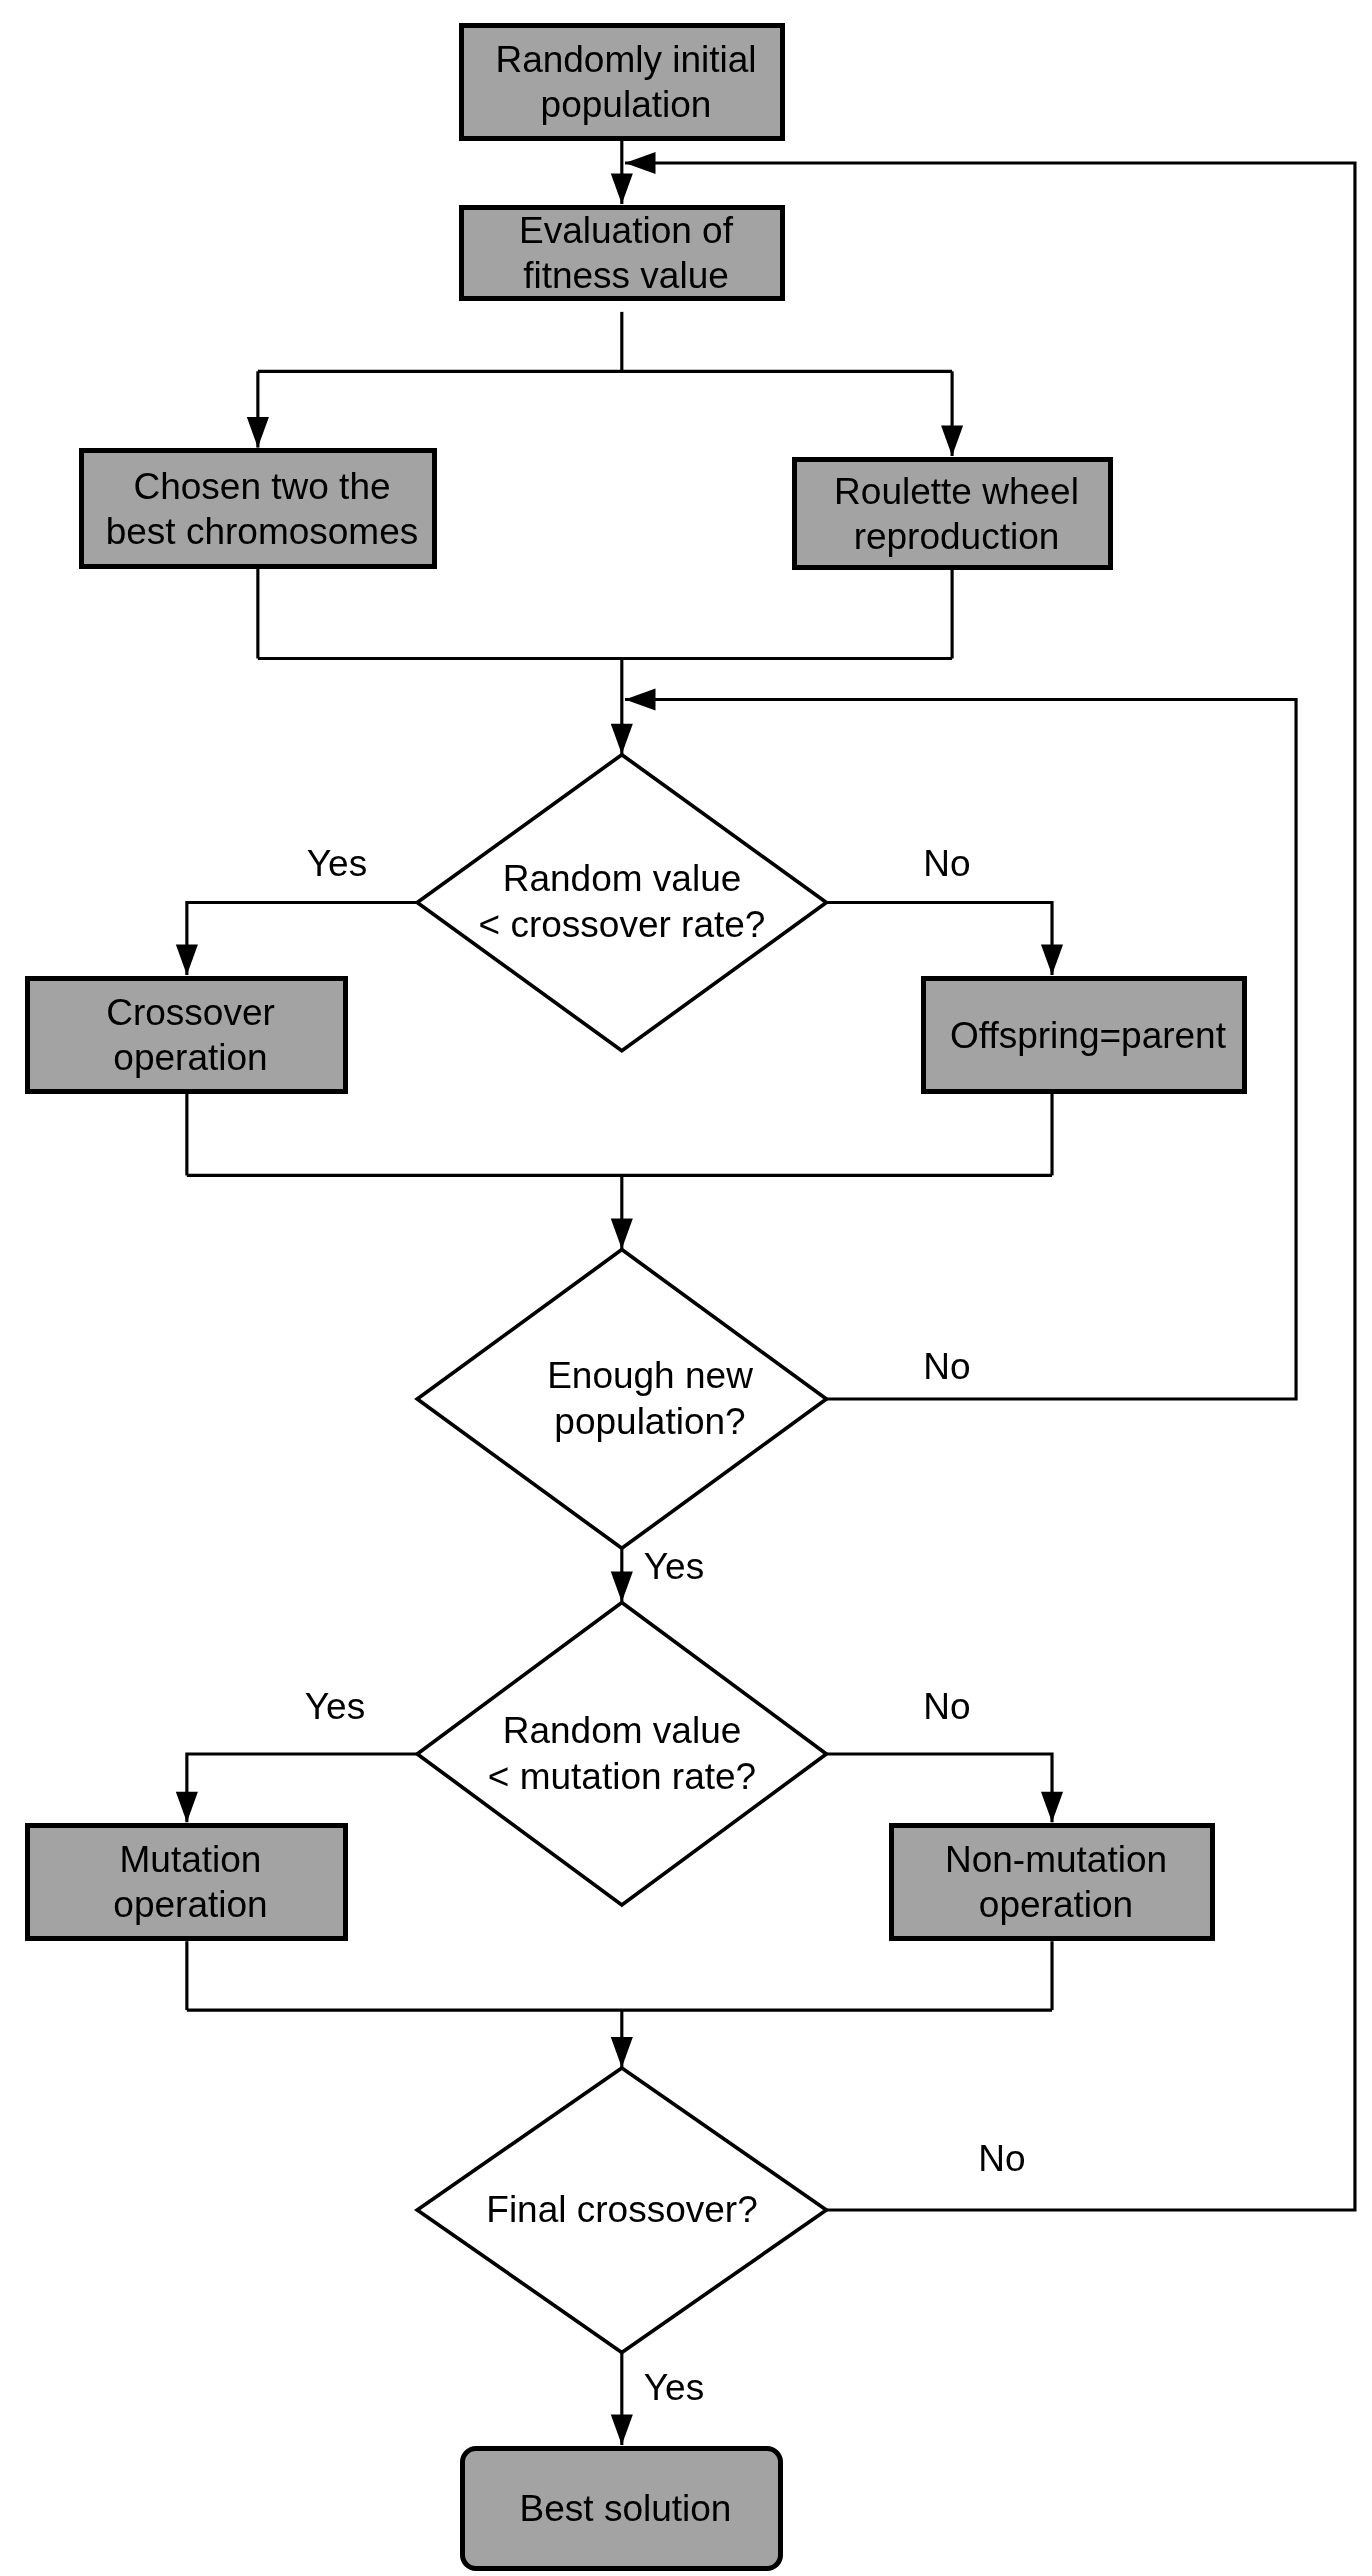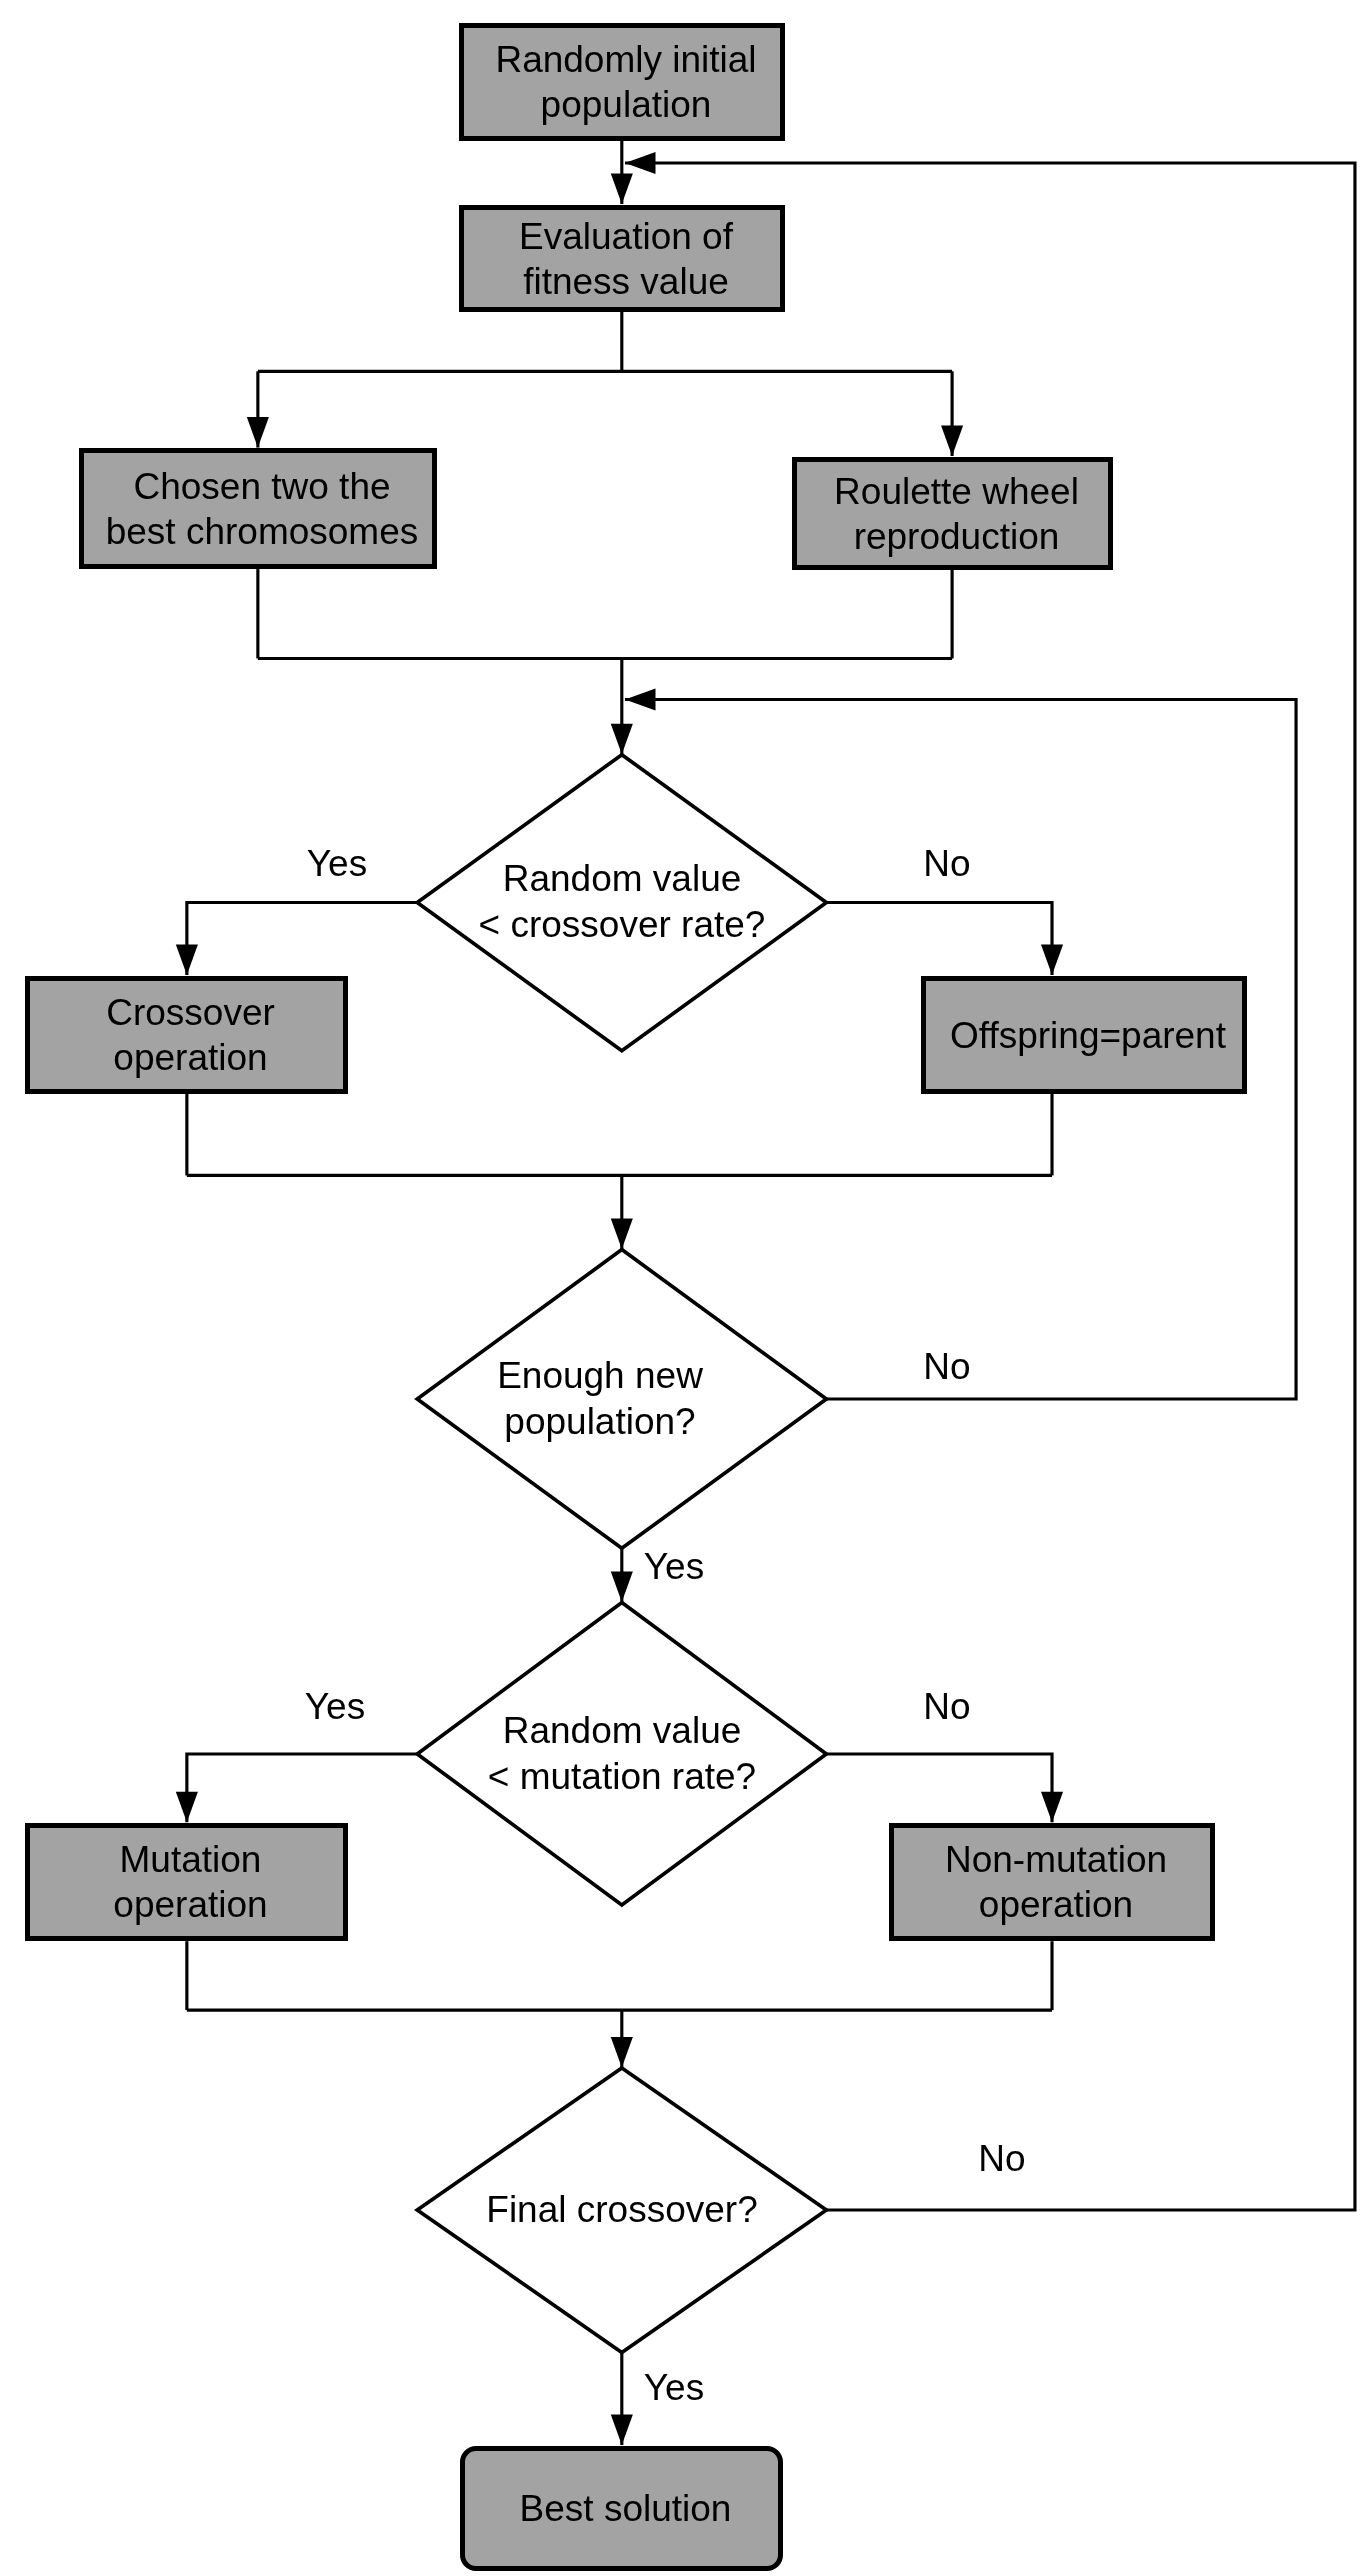--- a/index.html
+++ b/index.html
@@ -124,21 +124,21 @@
       <use href="#ah" transform="translate(1182,3931) rotate(90)"></use>
       <use href="#ah" transform="translate(1182,4649) rotate(90)"></use>
     </g>
   </svg>
 
   <div class="box" style="left:459px; top:22.6px; width:326px; height:118px;">
     <span class="node-label">Randomly initial
 population</span>
   </div>
 
-  <div class="box" style="left:459px; top:205px; width:326px; height:107px;">
+  <div class="box" style="left:459px; top:205px; width:326px; height:96px;">
     <span class="node-label">Evaluation of
 fitness value</span>
   </div>
 
   <div class="box" style="left:79px; top:448px; width:358px; height:121px;">
     <span class="node-label">Chosen two the
 best chromosomes</span>
   </div>
 
   <div class="box" style="left:792px; top:457px; width:321px; height:113px;text-align:center;">
@@ -165,21 +165,21 @@
 operation</span>
   </div>
 
   <div class="box" style="left:460px; top:2446px; width:323px; height:125px;border-radius:16px;">
     <span class="node-label">Best solution</span>
   </div>
 
   <div class="diamond-label" style="left:622px; top:902px;">Random value
 &lt; crossover rate?</div>
 
-  <div class="diamond-label" style="left:600px; top:1399px;">Enough new
+  <div class="diamond-label" style="left:650px; top:1399px;">Enough new
 population?</div>
 
   <div class="diamond-label" style="left:622px; top:1754px;">Random value
 &lt; mutation rate?</div>
 
   <div class="diamond-label" style="left:622px; top:2210px;">Final crossover?</div>
 
   <div class="edge-label" style="left:337px; top:863px;">Yes</div>
   <div class="edge-label" style="left:947px; top:863px;">No</div>
 

